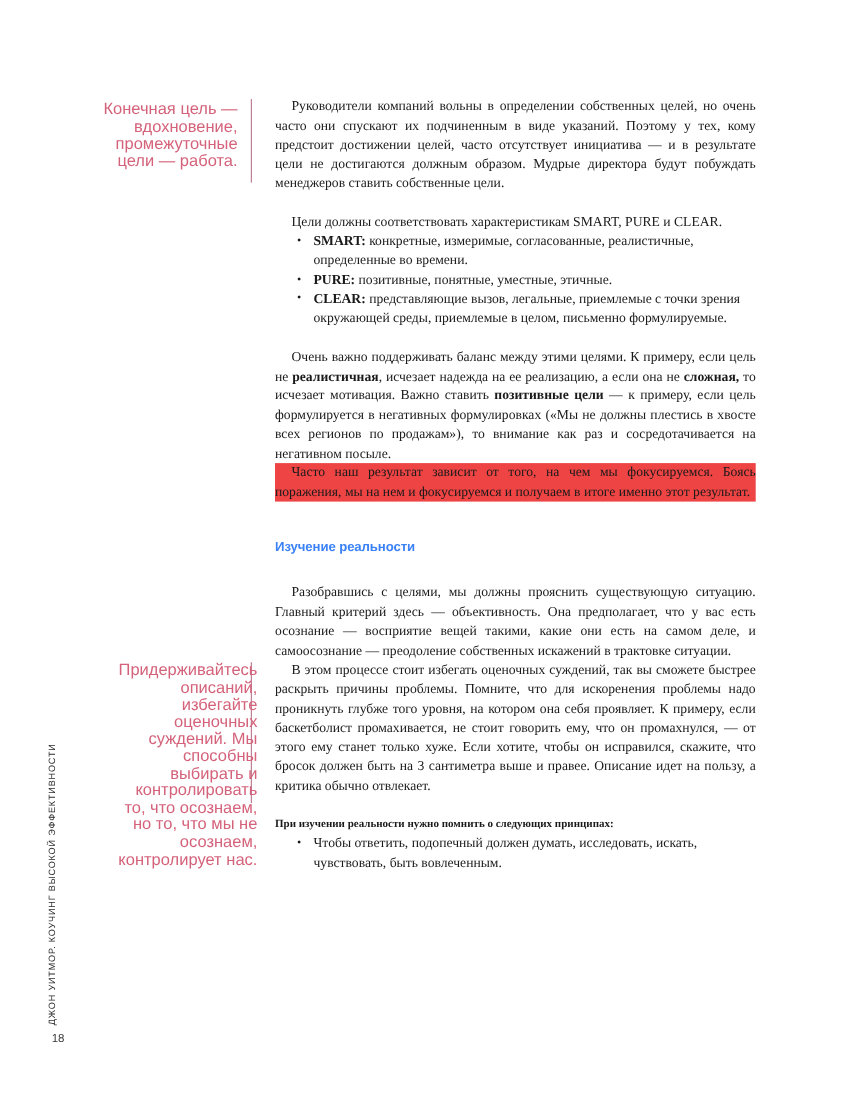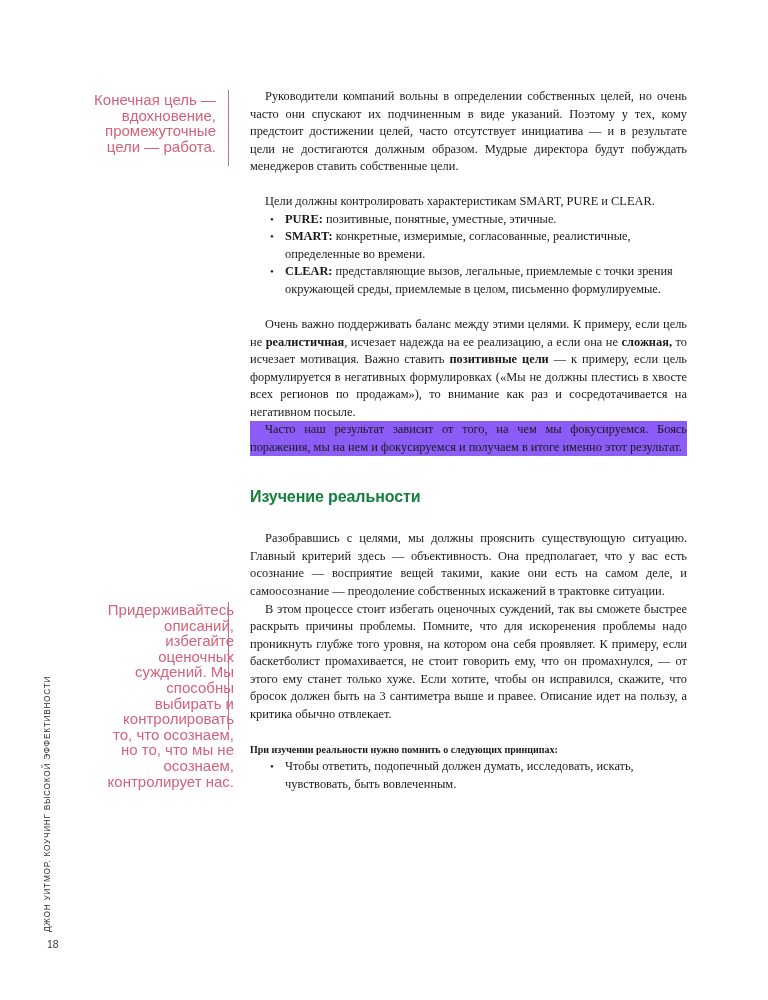--- a/index.html
+++ b/index.html
@@ -80,21 +80,21 @@
     margin: 0;
     font-size: 12.4px;
     line-height: 17.55px;
     text-align: justify;
     text-indent: 15px;
     hyphens: manual;
     font-family: Liberation Serif, serif;
   }
   p.gap-before { margin-top: 17.5px; }
   p.hl-para {
-    background: #8b5cf6;
+    background: #ef4444;
   }
 
   ul.bullets {
     margin: 0;
     padding: 0;
     list-style: none;
   }
   ul.bullets li {
     position: relative;
     padding-left: 35px;
@@ -107,23 +107,23 @@
     position: absolute;
     left: 20px;
     top: 0;
     font-size: 11px;
   }
 
   .sec-head {
     margin: 0;
     font-family: "Liberation Sans", "DejaVu Sans", sans-serif;
     font-weight: bold;
-    font-size: 16px;
+    font-size: 12px;
     line-height: 22px;
-    color: #15803d;
+    color: #3b82f6;
     letter-spacing: -0.1px;
   }
 
   .lead-in {
     margin: 0;
     font-size: 10px;
     line-height: 17.55px;
     font-weight: bold;
   }
 
@@ -142,25 +142,25 @@
   <div class="margin-rule second"></div>
 
   <div class="margin-note note-1">Конечная цель — вдохновение, промежуточные цели — работа.</div>
 
   <div class="margin-note note-2">Придерживайтесь описаний, избегайте оценочных суждений. Мы способны выбирать и контролировать то, что осознаем, но то, что мы не осознаем, контролирует нас.</div>
 
   <div class="text-col">
 
     <p class="body">Руководители компаний вольны в определении собственных целей, но очень часто они спускают их подчиненным в виде указаний. Поэтому у тех, кому предстоит достижении целей, часто отсутствует инициатива — и в результате цели не достигаются должным образом. Мудрые директора будут побуждать менеджеров ставить собственные цели.</p>
 
-    <p class="body gap-before">Цели должны контролировать характеристикам SMART, PURE и CLEAR.</p>
+    <p class="body gap-before">Цели должны соответствовать характеристикам SMART, PURE и CLEAR.</p>
 
     <ul class="bullets">
+      <li><b>SMART:</b><span> конкретные, измеримые, согласованные, реалистичные, определенные во времени.</span></li>
       <li><b>PURE:</b><span> позитивные, понятные, уместные, этичные.</span></li>
-      <li><b>SMART:</b><span> конкретные, измеримые, согласованные, реалистичные, определенные во времени.</span></li>
       <li><b>CLEAR:</b><span> представляющие вызов, легальные, приемлемые с точки зрения окружающей среды, приемлемые в целом, письменно формулируемые.</span></li>
     </ul>
 
     <p class="body gap-before"><span>Очень важно поддерживать баланс между этими целями. К примеру, если цель не </span><b>реалистичная</b><span>, исчезает надежда на ее реализацию, а если она не </span><b>сложная,</b><span> то исчезает мотивация. Важно ставить </span><b>позитивные цели</b><span> — к примеру, если цель формулируется в негативных формулировках («Мы не должны плестись в хвосте всех регионов по продажам»), то внимание как раз и сосредотачивается на негативном посыле.</span></p>
 
 
     <p class="body hl-para">Часто наш результат зависит от того, на чем мы фокусируемся. Боясь поражения, мы на нем и фокусируемся и получаем в итоге именно этот результат.</p>
 
     <h2 class="sec-head" style="margin-top:30px;">Изучение реальности</h2>
 

